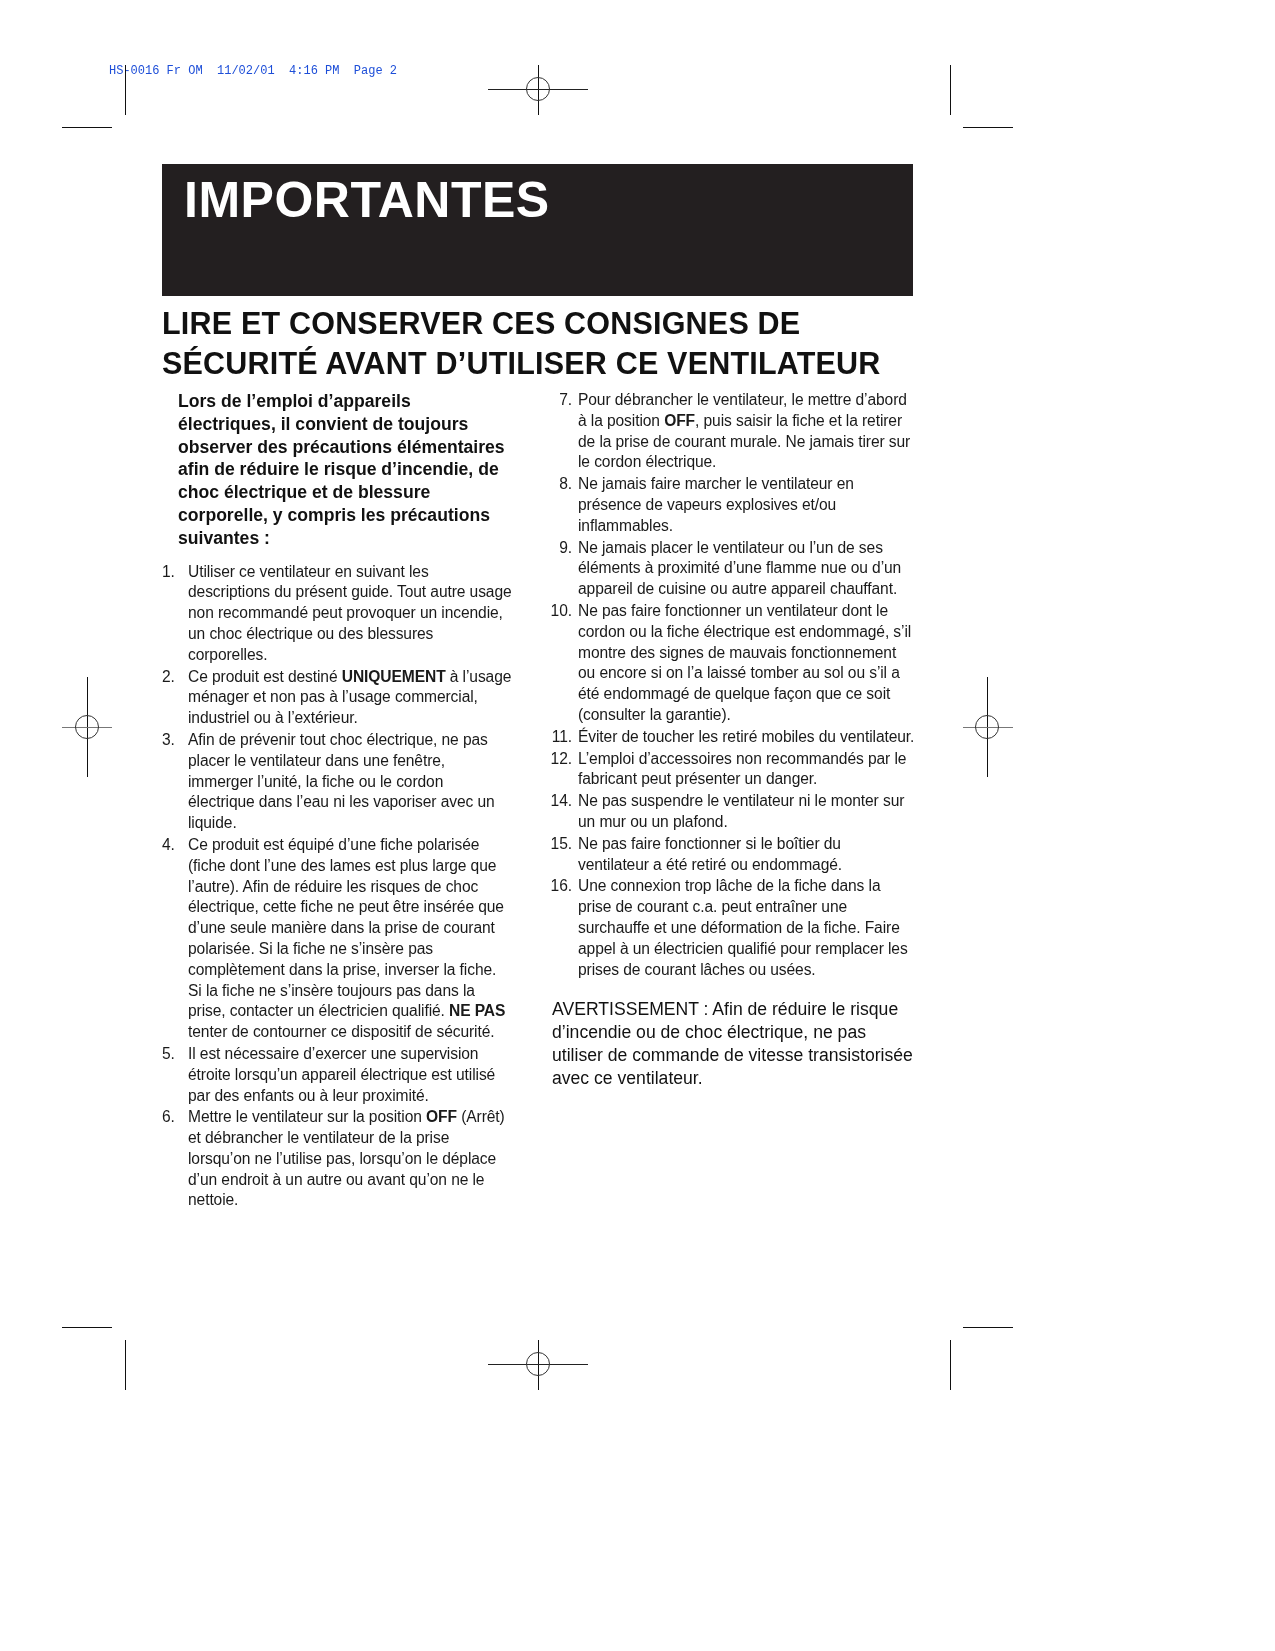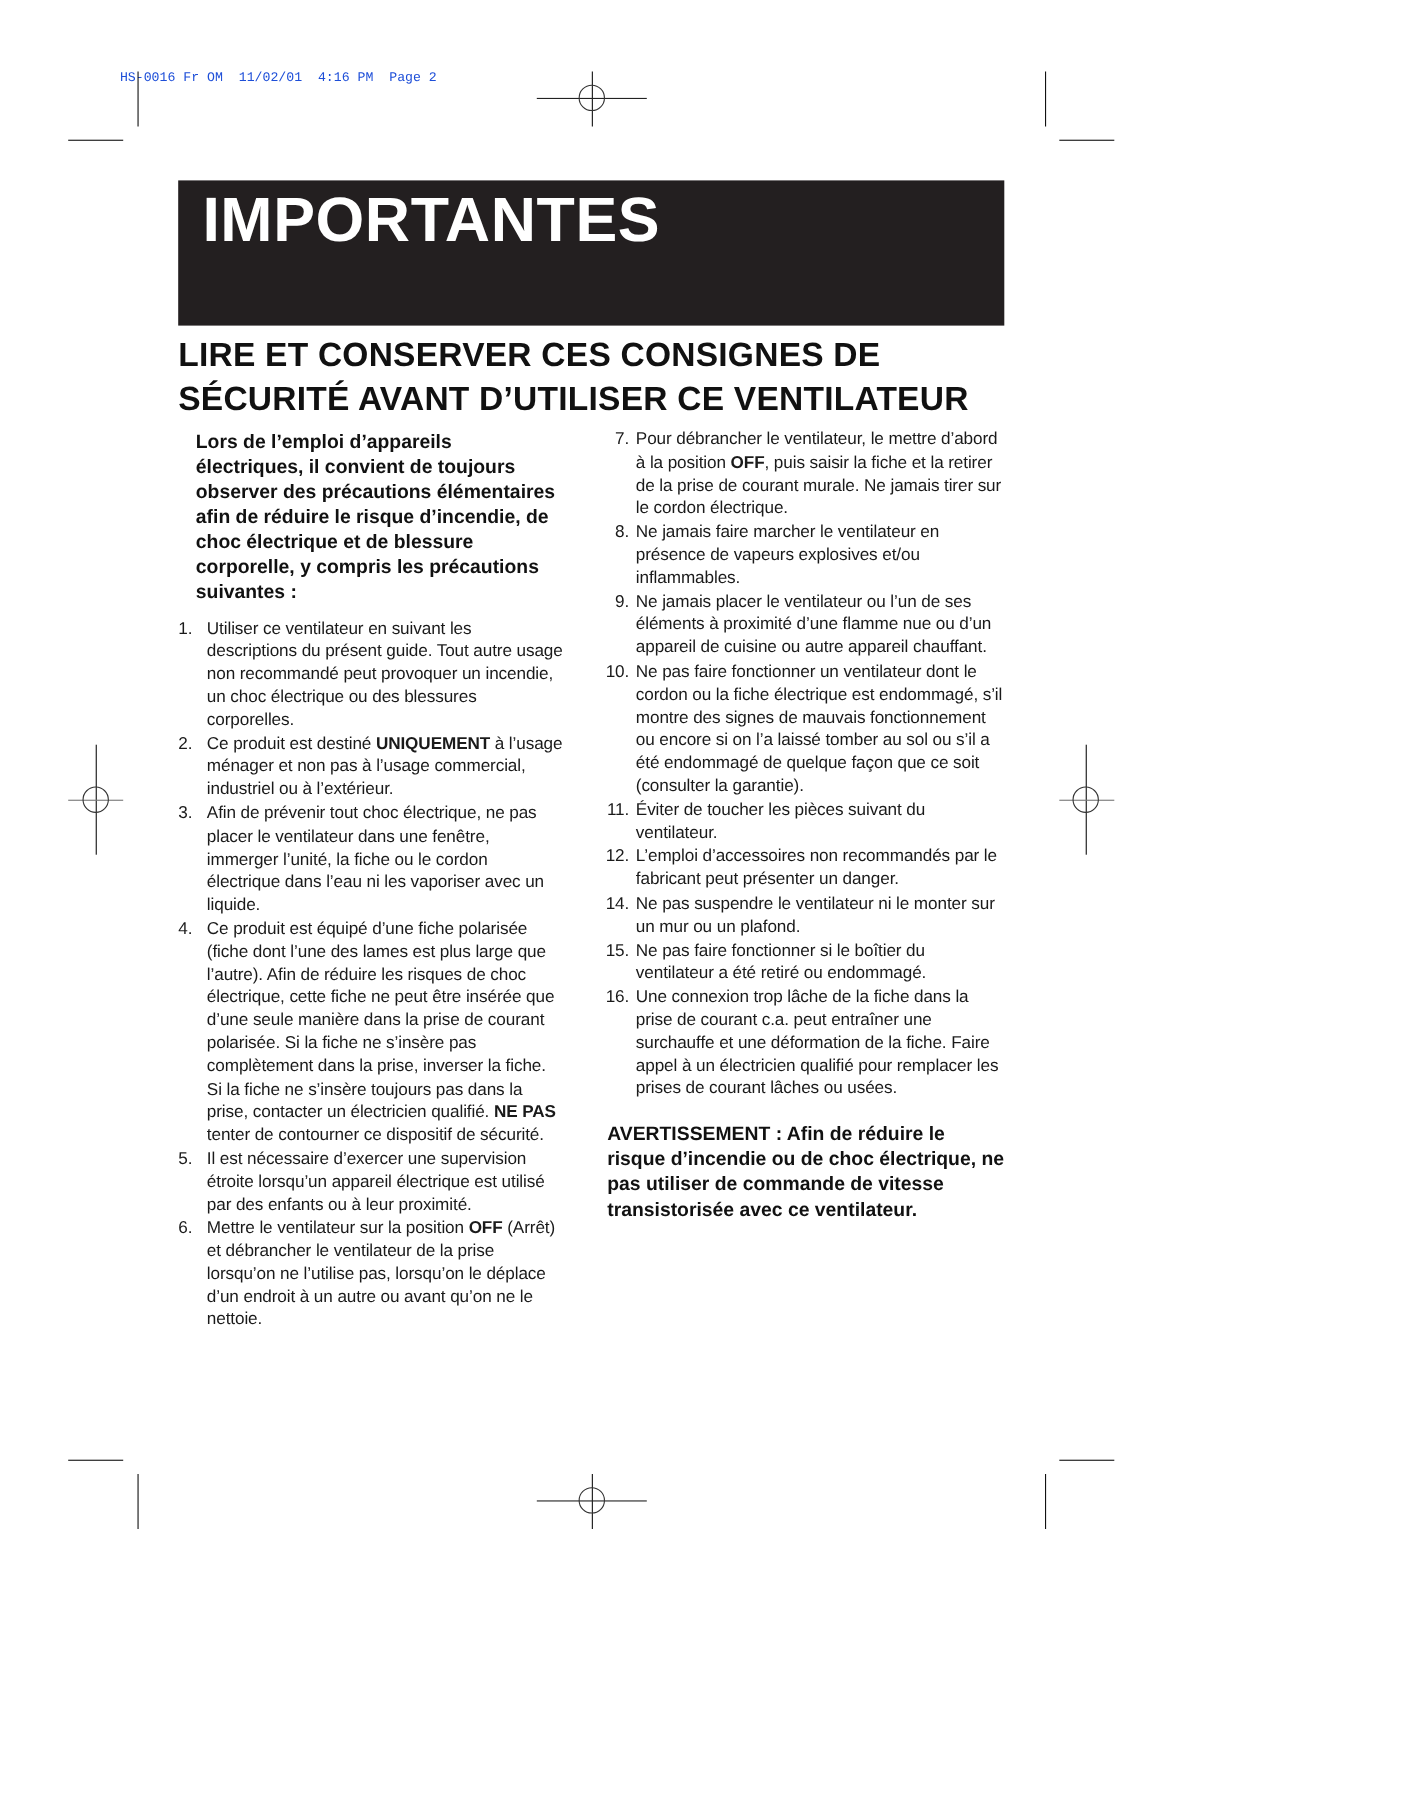--- a/index.html
+++ b/index.html
@@ -4,35 +4,35 @@
 <style>
   html, body { margin: 0; padding: 0; background: #ffffff; }
   body { width: 1275px; height: 1651px; position: relative; overflow: hidden; color: #111; }
   .slug { position: absolute; left: 109px; top: 64px; font-family: "Liberation Mono", monospace; font-size: 12px; color: #1d4ed8; white-space: pre; }
   .mark { position: absolute; background: #111; }
   .reg { position: absolute; width: 24px; height: 24px; border: 1px solid #333; border-radius: 50%; box-sizing: border-box; }
   .reg-h { position: absolute; height: 1px; background: #777; }
   .reg-v { position: absolute; width: 1px; background: #111; }
 
   .banner { position: absolute; left: 162px; top: 164px; width: 751px; height: 132px; background: #231f20; }
-  .banner-title { position: absolute; left: 22px; top: 8px; margin: 0; color: #fff; font-family: "Liberation Sans", sans-serif; font-weight: bold; font-size: 57px; line-height: 56px; letter-spacing: 0.5px; }
+  .banner-title { position: absolute; left: 22px; top: 8px; margin: 0; color: #fff; font-family: "Liberation Sans", sans-serif; font-weight: bold; font-size: 50px; line-height: 56px; letter-spacing: 0.5px; }
   .subtitle { position: absolute; left: 162px; top: 303px; width: 751px; margin: 0; font-family: "Liberation Sans", sans-serif; font-weight: bold; font-size: 30.5px; line-height: 40px; color: #111; letter-spacing: 0.2px; }
 
   .col { position: absolute; font-family: "Liberation Sans", sans-serif; }
   .col-left { left: 162px; top: 390px; width: 350px; }
   .col-right { left: 530px; top: 390px; width: 385px; }
 
   .intro { margin: 0 0 12px 16px; font-weight: bold; font-size: 17.6px; line-height: 22.8px; color: #111; }
   ol.rules { list-style: none; margin: 0; padding: 0; }
   ol.rules li { position: relative; padding-left: 26px; font-size: 15.6px; line-height: 20.8px; color: #1a1a1a; margin-bottom: 1px; letter-spacing: -0.1px; }
   .col-right ol.rules li { padding-left: 48px; }
   ol.rules li .num { position: absolute; left: 0; top: 0; width: 20px; text-align: left; }
   .col-right ol.rules li .num { width: 42px; text-align: right; }
   .b { font-weight: bold; }
-  .warning { margin: 18px 0 0 22px; font-weight: bold; font-size: 17.6px; line-height: 22.8px; color: #111; }
+  .warning { margin: 18px 0 0 22px; font-weight: normal; font-size: 17.6px; line-height: 22.8px; color: #111; }
 </style>
 </head>
 <body>
 
 <div class="slug">HS-0016 Fr OM  11/02/01  4:16 PM  Page 2</div>
 
 <div class="mark" style="left:125px;top:65px;width:1px;height:50px;"></div>
 <div class="mark" style="left:62px;top:127px;width:50px;height:1px;"></div>
 <div class="mark" style="left:950px;top:65px;width:1px;height:50px;"></div>
 <div class="mark" style="left:963px;top:127px;width:50px;height:1px;"></div>
@@ -84,20 +84,20 @@
     <li><span class="num">6.</span><span>Mettre le ventilateur sur la position </span><span class="b">OFF</span><span> (Arrêt) et débrancher le ventilateur de la prise lorsqu’on ne l’utilise pas, lorsqu’on le déplace d’un endroit à un autre ou avant qu’on ne le nettoie.</span></li>
   </ol>
 </div>
 
 <div class="col col-right">
   <ol class="rules">
     <li><span class="num">7.</span><span>Pour débrancher le ventilateur, le mettre d’abord à la position </span><span class="b">OFF</span><span>, puis saisir la fiche et la retirer de la prise de courant murale. Ne jamais tirer sur le cordon électrique.</span></li>
     <li><span class="num">8.</span><span>Ne jamais faire marcher le ventilateur en présence de vapeurs explosives et/ou inflammables.</span><span class="b"></span><span></span></li>
     <li><span class="num">9.</span><span>Ne jamais placer le ventilateur ou l’un de ses éléments à proximité d’une flamme nue ou d’un appareil de cuisine ou autre appareil chauffant.</span><span class="b"></span><span></span></li>
     <li><span class="num">10.</span><span>Ne pas faire fonctionner un ventilateur dont le cordon ou la fiche électrique est endommagé, s’il montre des signes de mauvais fonctionnement ou encore si on l’a laissé tomber au sol ou s’il a été endommagé de quelque façon que ce soit (consulter la garantie).</span><span class="b"></span><span></span></li>
-    <li><span class="num">11.</span><span>Éviter de toucher les pièces suivant du ventilateur.</span><span class="b"></span><span></span></li>
+    <li><span class="num">11.</span><span>Éviter de toucher les retiré mobiles du ventilateur.</span><span class="b"></span><span></span></li>
     <li><span class="num">12.</span><span>L’emploi d’accessoires non recommandés par le fabricant peut présenter un danger.</span><span class="b"></span><span></span></li>
     <li><span class="num">14.</span><span>Ne pas suspendre le ventilateur ni le monter sur un mur ou un plafond.</span><span class="b"></span><span></span></li>
     <li><span class="num">15.</span><span>Ne pas faire fonctionner si le boîtier du ventilateur a été retiré ou endommagé.</span><span class="b"></span><span></span></li>
     <li><span class="num">16.</span><span>Une connexion trop lâche de la fiche dans la prise de courant c.a. peut entraîner une surchauffe et une déformation de la fiche. Faire appel à un électricien qualifié pour remplacer les prises de courant lâches ou usées.</span><span class="b"></span><span></span></li>
   </ol>
   <p class="warning">AVERTISSEMENT : Afin de réduire le risque d’incendie ou de choc électrique, ne pas utiliser de commande de vitesse transistorisée avec ce ventilateur.</p>
 </div>
 
 </body></html>

